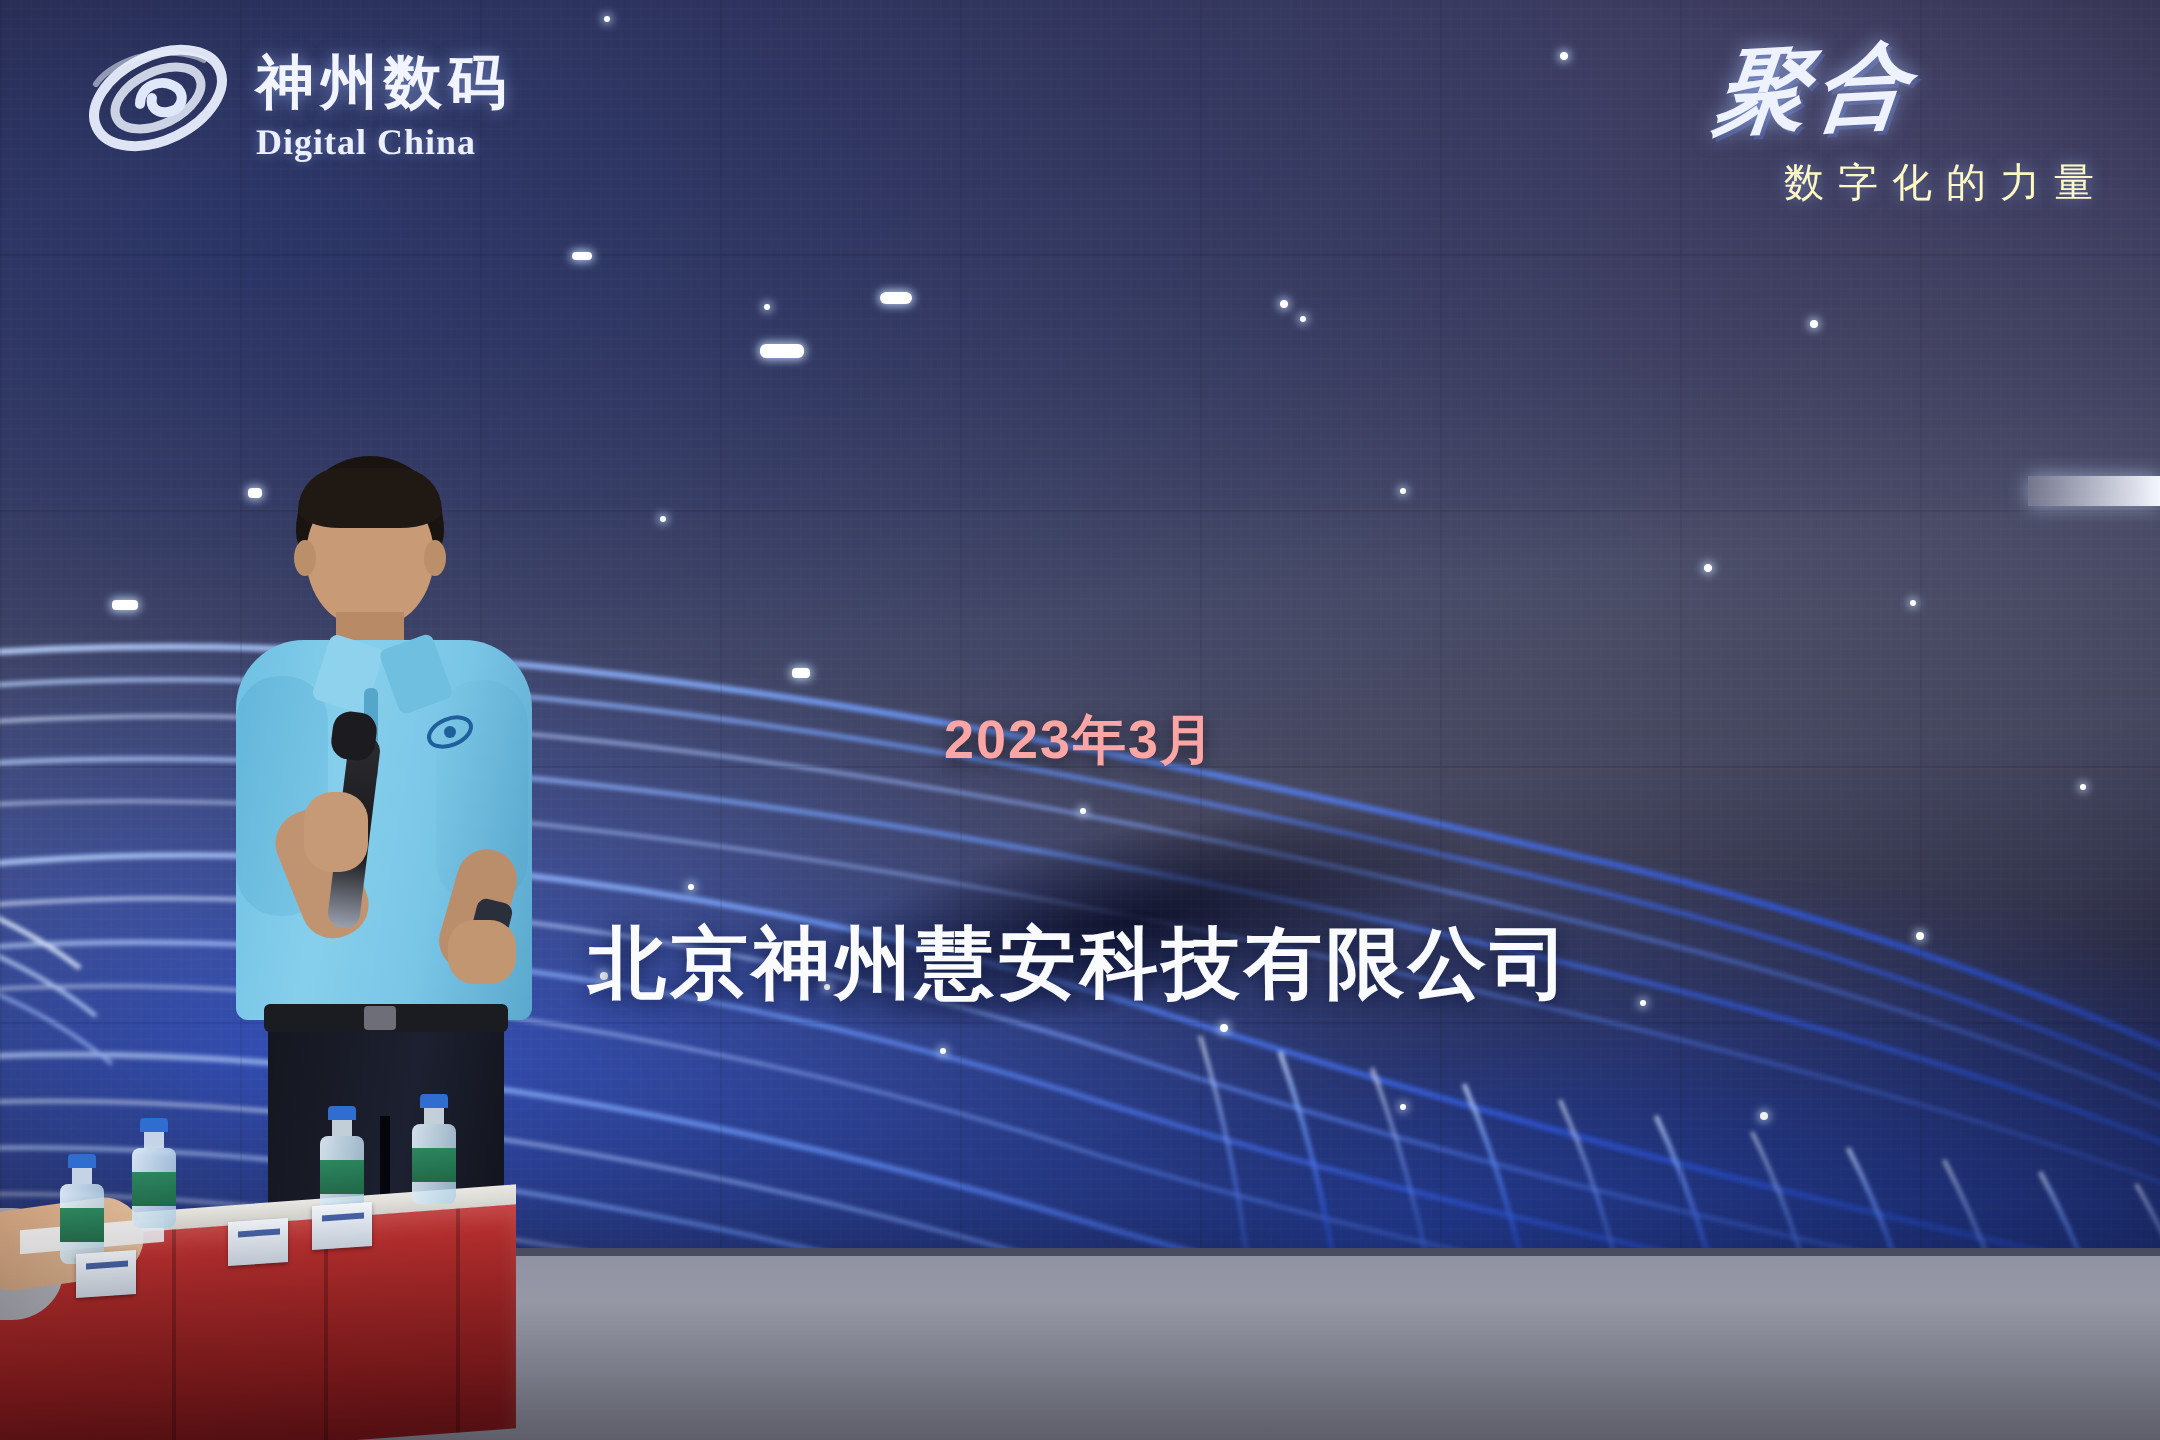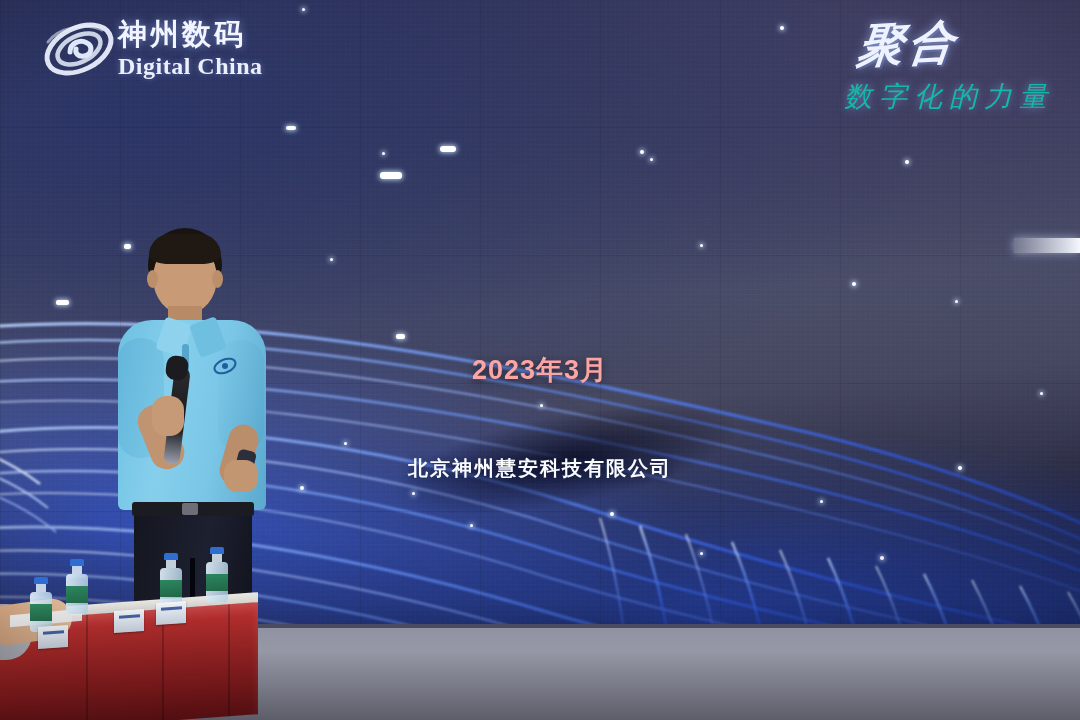--- a/index.html
+++ b/index.html
@@ -53,56 +53,55 @@
     position:absolute;left:330px;bottom:120px;width:470px;height:120px;
     background:radial-gradient(closest-side, rgba(10,12,34,.85), rgba(10,12,34,0) 75%);
     transform:rotate(-11deg);
   }
 
   
   .particles{position:absolute;inset:0;}
   .p{position:absolute;background:#fff;border-radius:50%;box-shadow:0 0 5px 1px rgba(200,225,255,.85);}
 
   
-  .logo-left{position:absolute;left:40px;top:18px;display:flex;align-items:center;}
+  .logo-left{position:absolute;left:40px;top:18px;display:flex;align-items:flex-end;gap:10px;}
   .dc-mark{width:78px;height:62px;flex:0 0 auto;}
   .dc-text{line-height:1;}
   .dc-cn{font-size:29px;font-weight:700;color:#f2f4ff;letter-spacing:3px;text-shadow:0 0 8px rgba(160,190,255,.55);}
-  .dc-en{font-size:24px;font-weight:600;color:#eceffc;letter-spacing:.5px;margin-top:5px;
+  .dc-en{font-size:18px;font-weight:600;color:#eceffc;letter-spacing:.5px;margin-top:5px;
          font-family:"Liberation Serif","DejaVu Serif",serif;text-shadow:0 0 6px rgba(150,180,255,.45);}
 
   .logo-right{position:absolute;right:26px;top:14px;text-align:right;}
   .calli{
     font-size:46px;font-weight:700;color:#eef2ff;letter-spacing:4px;
     font-family:"Liberation Serif","DejaVu Serif",serif;
     font-style:italic;
     transform:skewX(-9deg) rotate(-3deg);
     text-shadow:0 0 10px rgba(170,200,255,.6), 2px 2px 0 rgba(90,110,190,.4);
     margin-right:96px;
   }
   .calli-sub{
-    font-size:28px;font-weight:500;color:#14b8a6;letter-spacing:7px;margin-top:2px;
+    font-size:20px;font-weight:500;color:#fef9c3;letter-spacing:7px;margin-top:2px;
     text-shadow:0 0 8px rgba(150,185,255,.55);
-    font-style:italic;
   }
 
   
   .slide-title{
     position:absolute;left:0;right:0;top:183px;text-align:center;
     font-size:47px;font-weight:800;color:#fbfcff;letter-spacing:3px;
     text-shadow:0 2px 10px rgba(0,0,0,.55), 0 0 18px rgba(190,210,255,.35);
   }
   .slide-date{
     position:absolute;left:0;right:0;top:352px;text-align:center;
     font-size:27px;font-weight:700;color:#fca5a5;letter-spacing:1px;
     text-shadow:0 2px 8px rgba(0,0,0,.5);
   }
   .slide-org{
     position:absolute;left:0;right:0;top:455px;text-align:center;
-    font-size:20px;font-weight:700;color:#fafbff;letter-spacing:2px;
+    font-size:39px;font-weight:700;color:#fafbff;letter-spacing:2px;
     text-shadow:0 2px 9px rgba(10,20,60,.7);
   }
   .edge-bar{
     position:absolute;right:0;top:238px;width:66px;height:15px;
     background:linear-gradient(90deg,rgba(240,245,255,.25),#f4f7ff);
     box-shadow:0 0 10px rgba(200,220,255,.6);
   }
 
   
   .floor{

